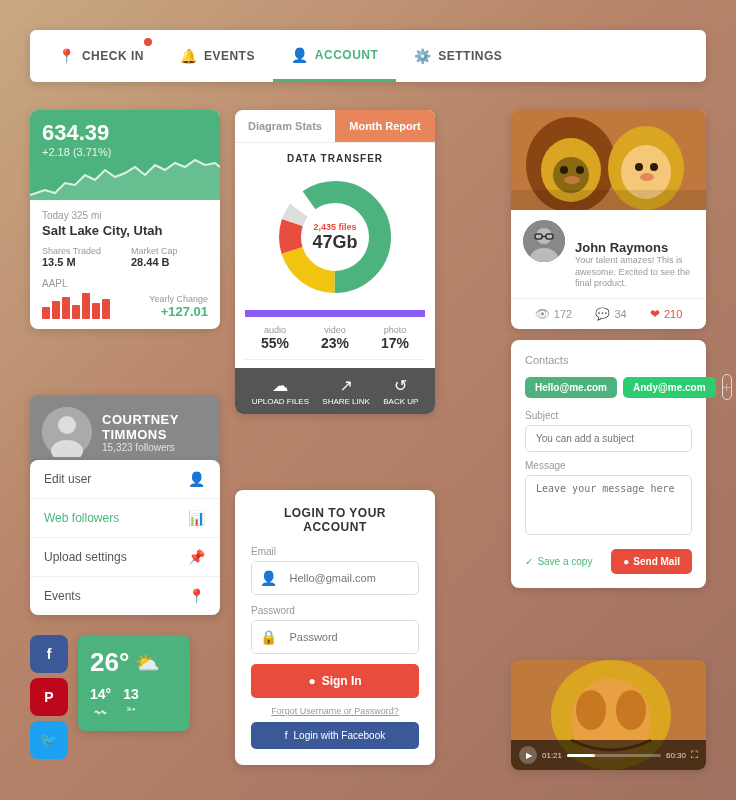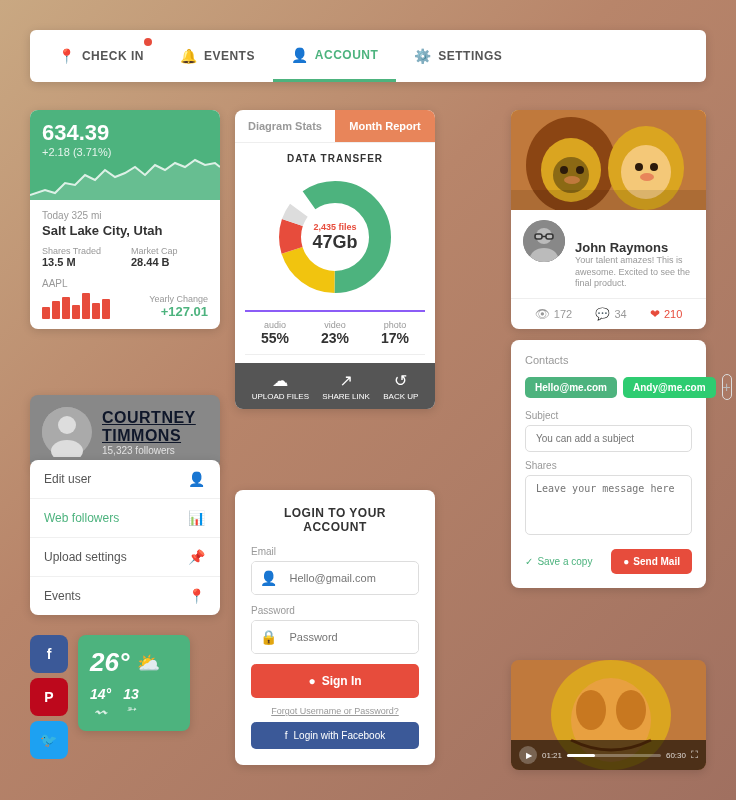--- a/index.html
+++ b/index.html
@@ -213,21 +213,21 @@
     }
     .donut-size {
       font-size: 18px;
       font-weight: 700;
       color: #333;
     }
     .file-stats {
       display: flex;
       justify-content: space-around;
       padding: 8px 0;
-      border-top: 2px solid #8b5cf6;
+      border-top: 7px solid #8b5cf6;
       border-bottom: 1px solid #eee;
       margin-bottom: 8px;
     }
     .file-stat {
       text-align: center;
     }
     .file-stat-label {
       font-size: 9px;
       color: #999;
     }
@@ -342,26 +342,25 @@
       height: 50px;
       border-radius: 50%;
       background: linear-gradient(135deg, #bbb, #777);
       flex-shrink: 0;
       display: flex;
       align-items: center;
       justify-content: center;
       font-size: 28px;
     }
     .user-name {
-      font-size: 16px;
-      font-weight: 700;
-      color: #0f172a;
+      font-size: 13px;
+      font-weight: 700;
+      color: #ffffff;
       text-transform: uppercase;
       letter-spacing: 0.5px;
-      text-decoration: underline;
     }
     .user-followers {
       font-size: 10px;
       color: rgba(255,255,255,0.75);
     }
 
     
     .menu-list {
       position: absolute;
       top: 460px;
@@ -413,21 +412,20 @@
 
     .weather-card {
       position: absolute;
       top: 635px;
       left: 78px;
       width: 112px;
       background: #4db37e;
       border-radius: 8px;
       padding: 12px;
       box-shadow: 0 2px 10px rgba(0,0,0,0.15);
-      font-style: italic;
     }
     .weather-temp {
       font-size: 26px;
       font-weight: 700;
       color: white;
     }
     .weather-icon {
       font-size: 20px;
       display: inline;
     }
@@ -895,21 +893,21 @@
 
 <div class="contact-card">
   <div class="contact-label">Contacts</div>
   <div class="contact-chips">
     <div class="contact-chip chip-green">Hello@me.com</div>
     <div class="contact-chip chip-teal">Andy@me.com</div>
     <div class="chip-add">+</div>
   </div>
   <div class="contact-field-label">Subject</div>
   <input class="contact-input" type="text" placeholder="You can add a subject" style="">
-  <div class="contact-field-label">Shares</div>
+  <div class="contact-field-label">Message</div>
   <textarea class="contact-textarea" placeholder="Leave your message here" style=""></textarea>
   <div class="contact-footer">
     <div class="save-copy">
       <span style="color:#4db37e;">✓</span>
       <span>Save a copy</span>
     </div>
     <button class="send-btn">
       <span>●</span>
       <span>Send Mail</span>
     </button>

